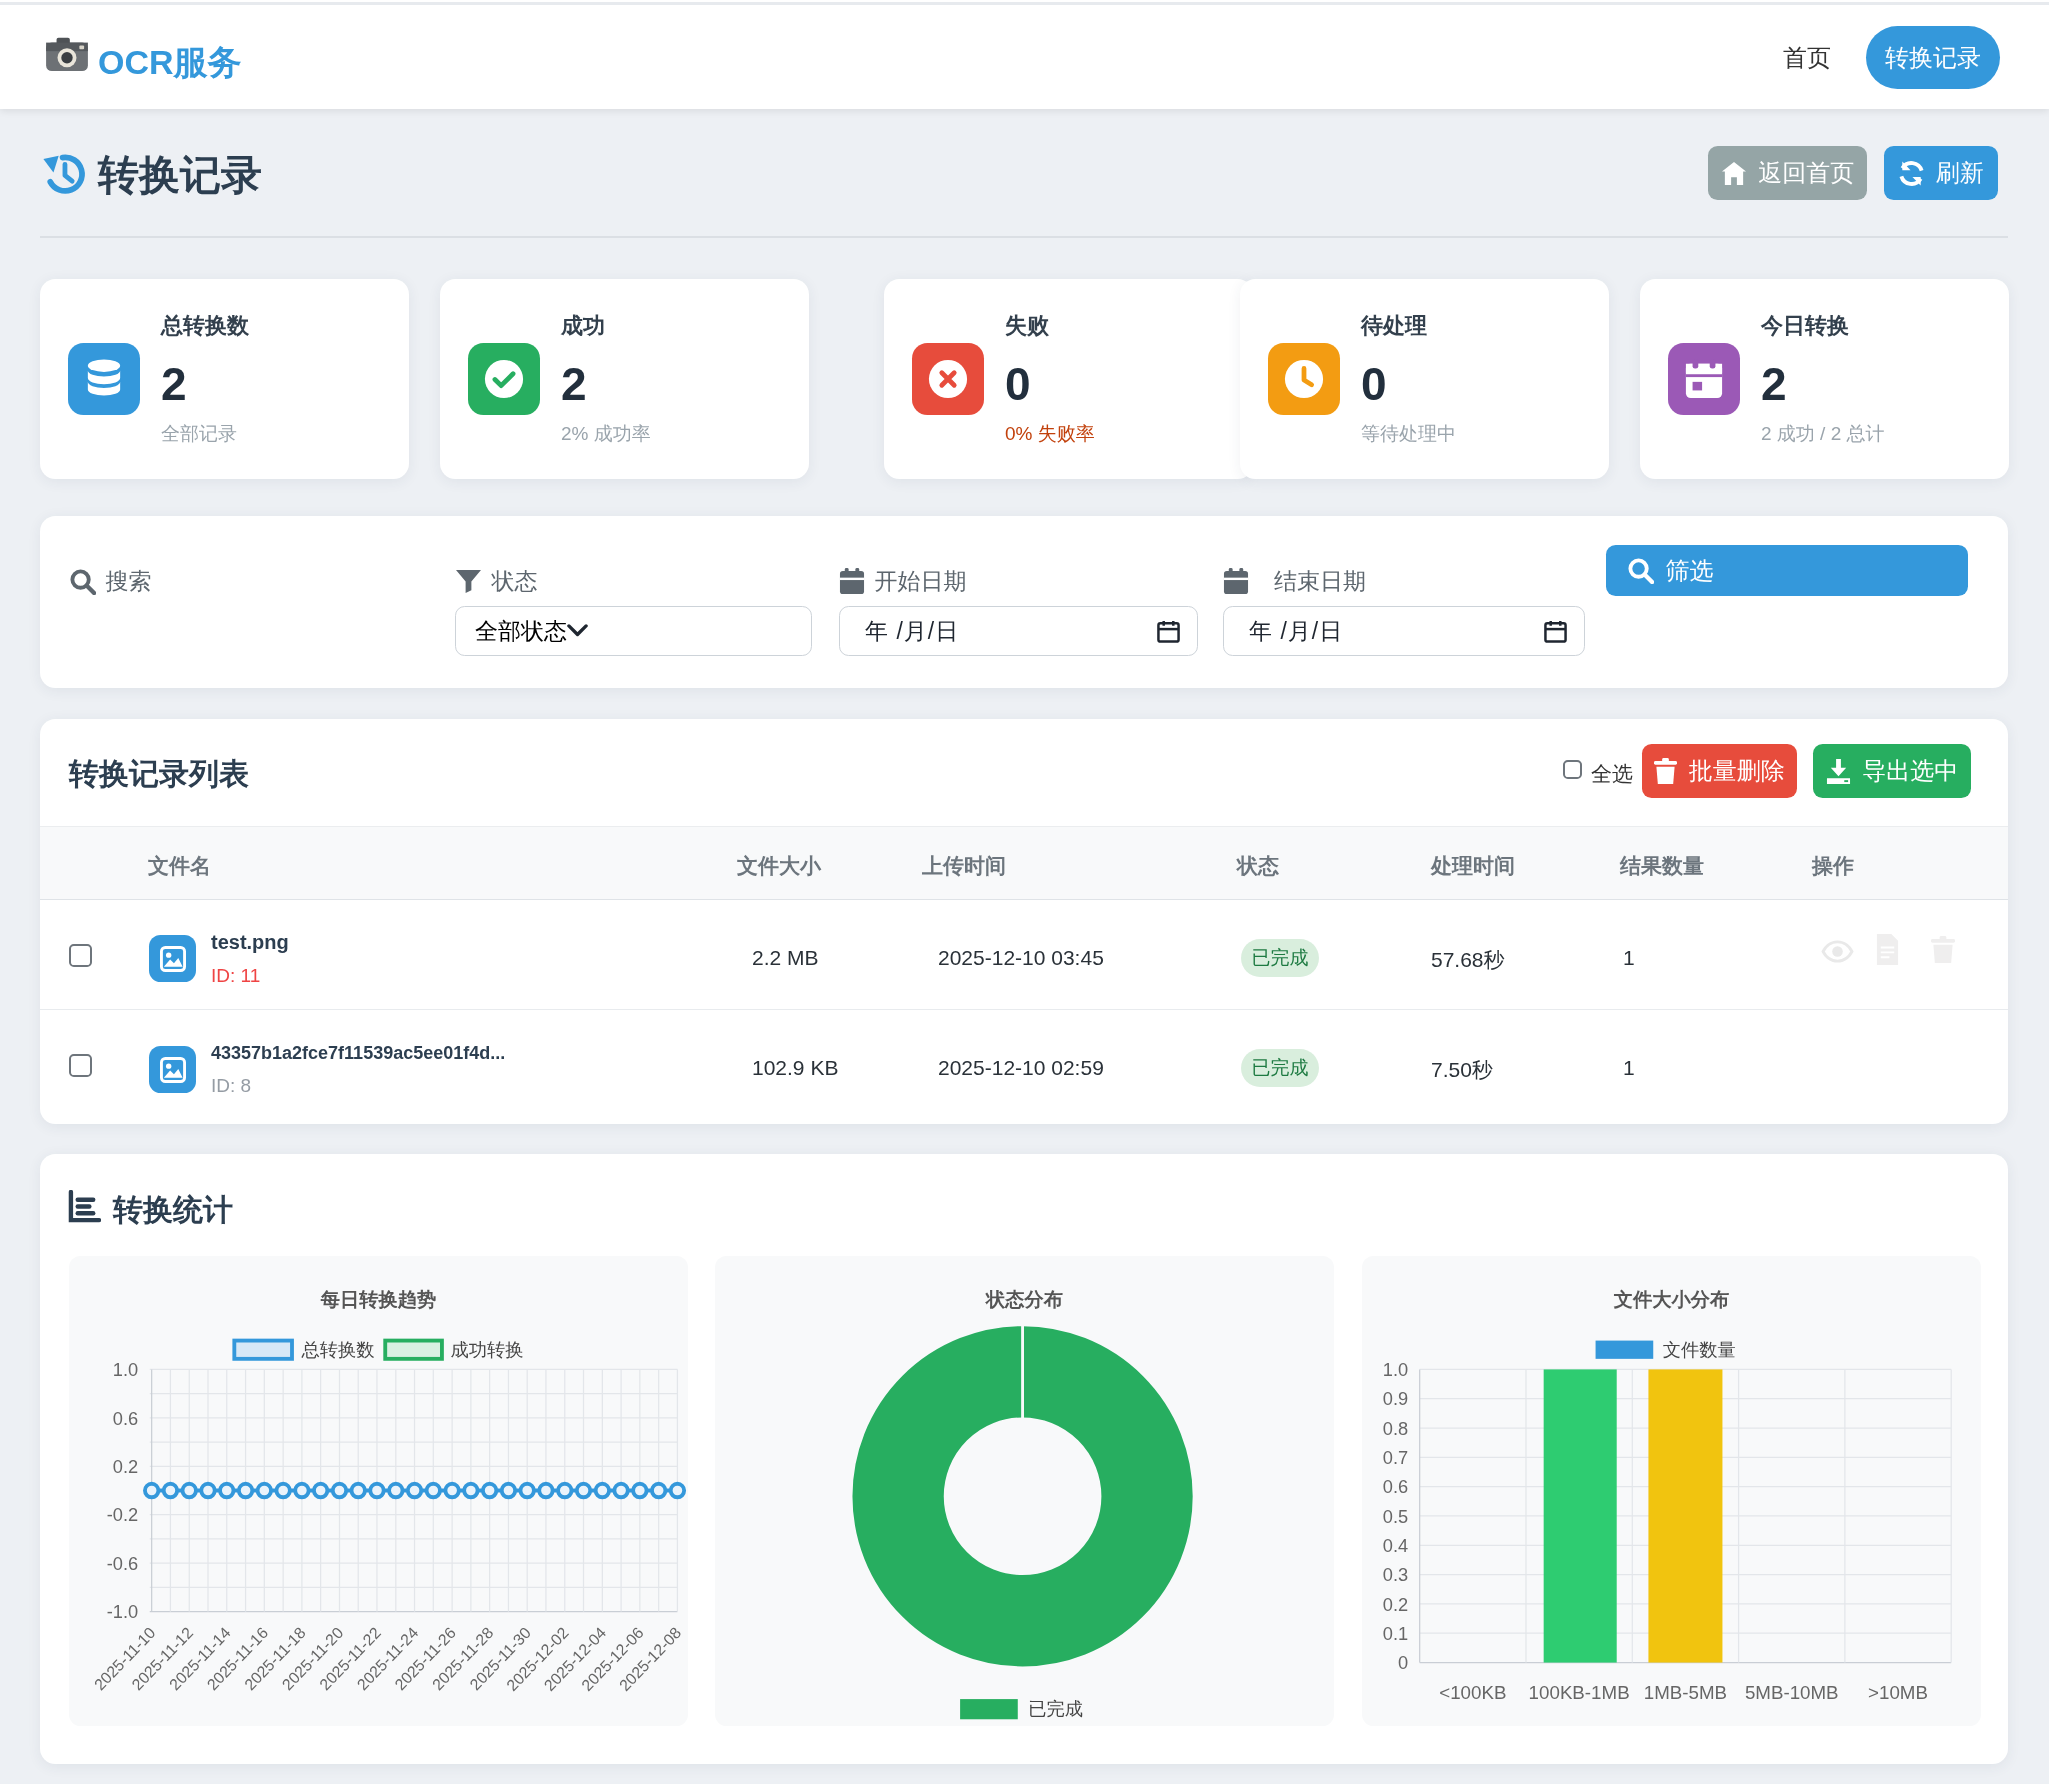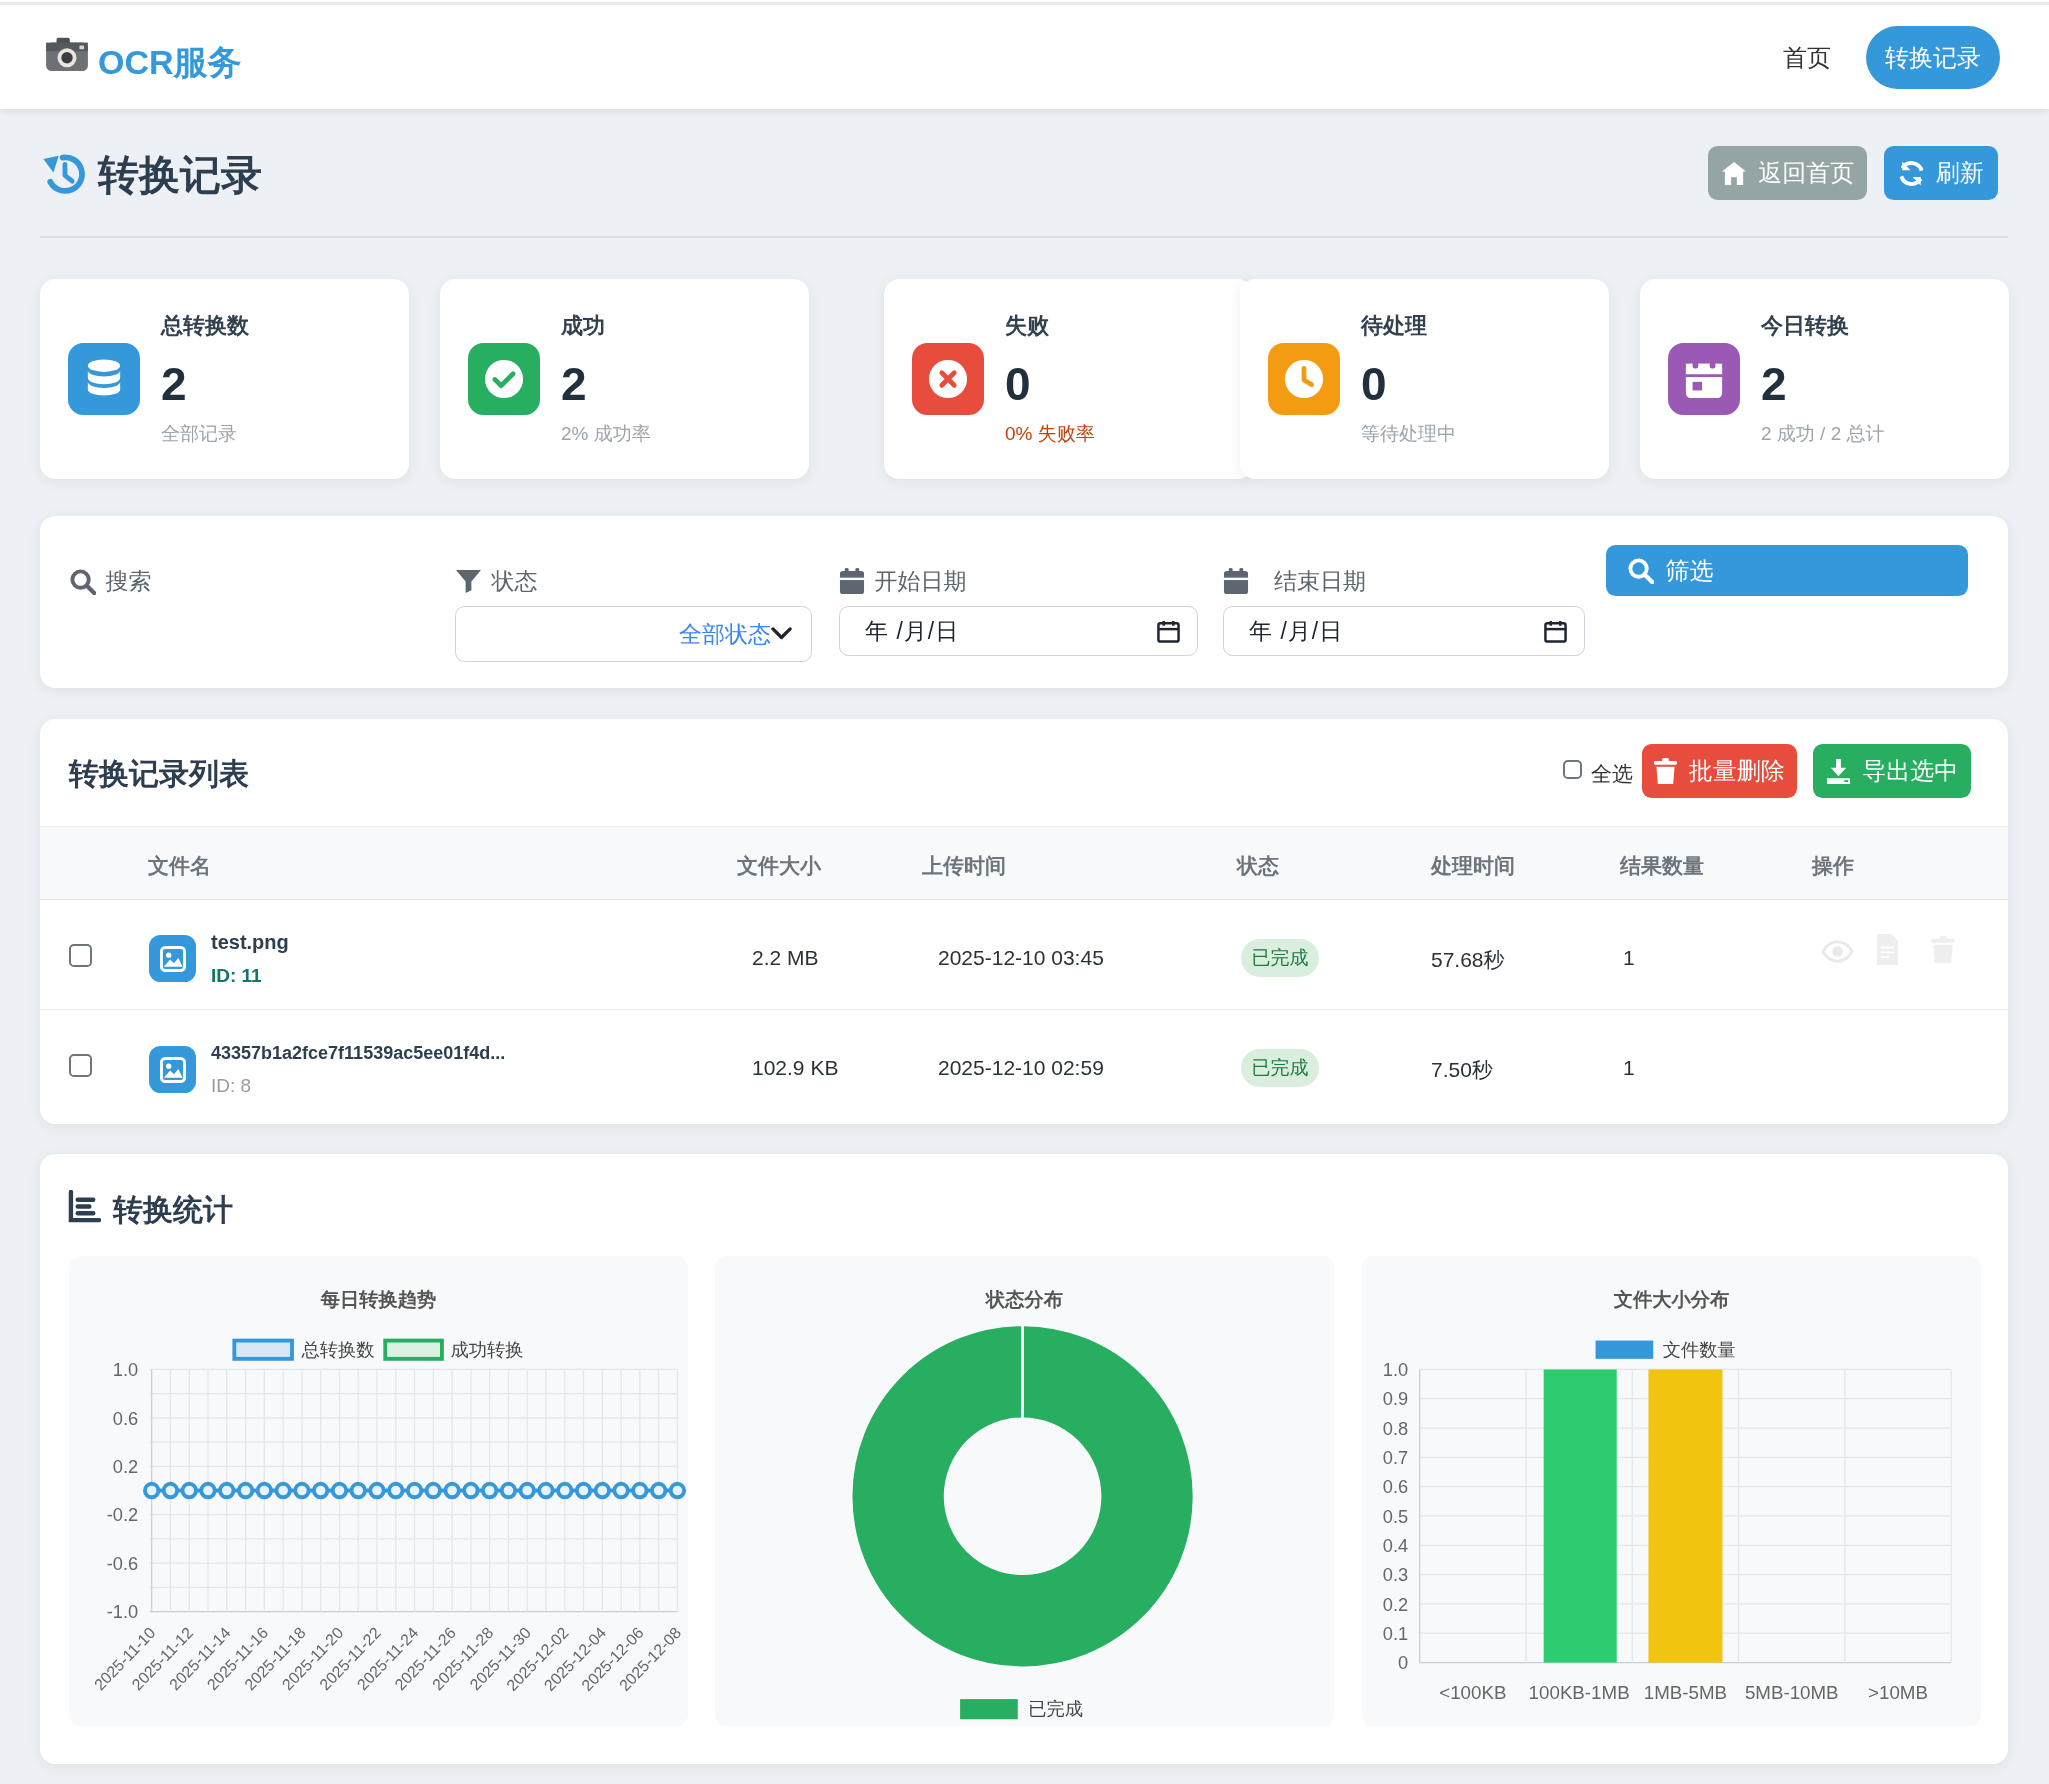--- a/index.html
+++ b/index.html
@@ -155,21 +155,21 @@
   <div class="abs flexc" style="left:1183px;top:46px;height:38px;gap:25px;color:#5d666e;font-size:23px;">
     <svg width="26" height="27" viewBox="0 0 27 28">
           <rect x="1" y="3" width="25" height="24" rx="3" fill="#5d666e"></rect>
           <rect x="6" y="0" width="4" height="8" rx="1.5" fill="#5d666e"></rect>
           <rect x="17" y="0" width="4" height="8" rx="1.5" fill="#5d666e"></rect>
           <rect x="1" y="10" width="25" height="2.5" fill="#fff"></rect>
         </svg>
     <span>结束日期</span>
   </div>
 
-  <div class="abs flexc" style="left:415px;top:90px;width:357px;height:56px;border:1.9px solid #cdd3d9;border-radius:9.6px;background:#fff;padding:0 19px;color:#3b82f6;font-size:23px;justify-content:flex-end;">
+  <div class="abs flexc" style="left:415px;top:90px;width:357px;height:50px;border:1.9px solid #cdd3d9;border-radius:9.6px;background:#fff;padding:0 19px;color:#000000;font-size:23px;justify-content:flex-start;">
     <span>全部状态</span>
     <svg width="21" height="13.4" viewBox="0 0 22 14">
           <path d="M2 2 L11 11 L20 2" fill="none" stroke="#1f2630" stroke-width="3.5" stroke-linecap="round" stroke-linejoin="round"></path>
         </svg>
   </div>
   <div class="abs flexc" style="left:799px;top:90px;width:359px;height:50px;border:1.9px solid #cdd3d9;border-radius:9.6px;background:#fff;padding:0 17.3px 0 25px;color:#1f2630;font-size:23px;justify-content:space-between;">
     <span style="letter-spacing:1px;">年 /月/日</span>
     <svg width="23" height="23" viewBox="0 0 24 24">
           <g fill="none" stroke="#1f2630" stroke-width="2.6">
             <rect x="1.5" y="3.5" width="21" height="19" rx="2"></rect>
@@ -237,21 +237,21 @@
   <div class="abs" style="left:0;top:181px;width:1968px;height:110px;border-bottom:1px solid #e8ebee;"></div>
   <div class="abs" style="left:29px;top:225px;width:23px;height:23px;border:2.4px solid #6e757c;border-radius:4.8px;background:#fff;"></div>
   <div class="abs flexc" style="left:109px;top:216px;width:47px;height:47px;border-radius:11.5px;background:#3498db;justify-content:center;">
     <svg width="26" height="26" viewBox="0 0 27 27">
           <rect x="1.5" y="1.5" width="24" height="24" rx="4" fill="none" stroke="#fff" stroke-width="3"></rect>
           <circle cx="9" cy="9.5" r="2.8" fill="#fff"></circle>
           <path d="M4 21.5 L10.5 14 L14.5 18 L19 12.5 L23.5 21.5 Z" fill="#fff"></path>
         </svg>
   </div>
   <div class="abs" style="left:171px;top:212px;font-size:20px;font-weight:bold;color:#2c3e50;">test.png</div>
-  <div class="abs" style="left:171px;top:246px;font-size:19px;color:#0f766e;font-weight:bold;">ID: 11</div>
+  <div class="abs" style="left:171px;top:246px;font-size:19px;color:#ef4444;">ID: 11</div>
   <div class="abs vcell" style="left:712px;top:227px;">2.2 MB</div>
   <div class="abs vcell" style="left:898px;top:227px;">2025-12-10 03:45</div>
   <div class="abs flexc" style="left:1201px;top:220px;width:78px;height:38px;border-radius:19px;background:#d9eedd;justify-content:center;font-size:19px;color:#1d7a41;">已完成</div>
   <div class="abs vcell" style="left:1391px;top:227px;">57.68秒</div>
   <div class="abs vcell" style="left:1583px;top:227px;">1</div>
 
   <svg class="abs" style="left:1781px;top:219px;" width="33" height="27" viewBox="0 0 34 28">
         <path d="M17 4 C 9 4 4 10 2 14 C 4 18 9 24 17 24 C 25 24 30 18 32 14 C 30 10 25 4 17 4 Z" fill="none" stroke="#e9e9e9" stroke-width="3"></path>
         <circle cx="17" cy="14" r="5.5" fill="#e9e9e9"></circle>
       </svg>

